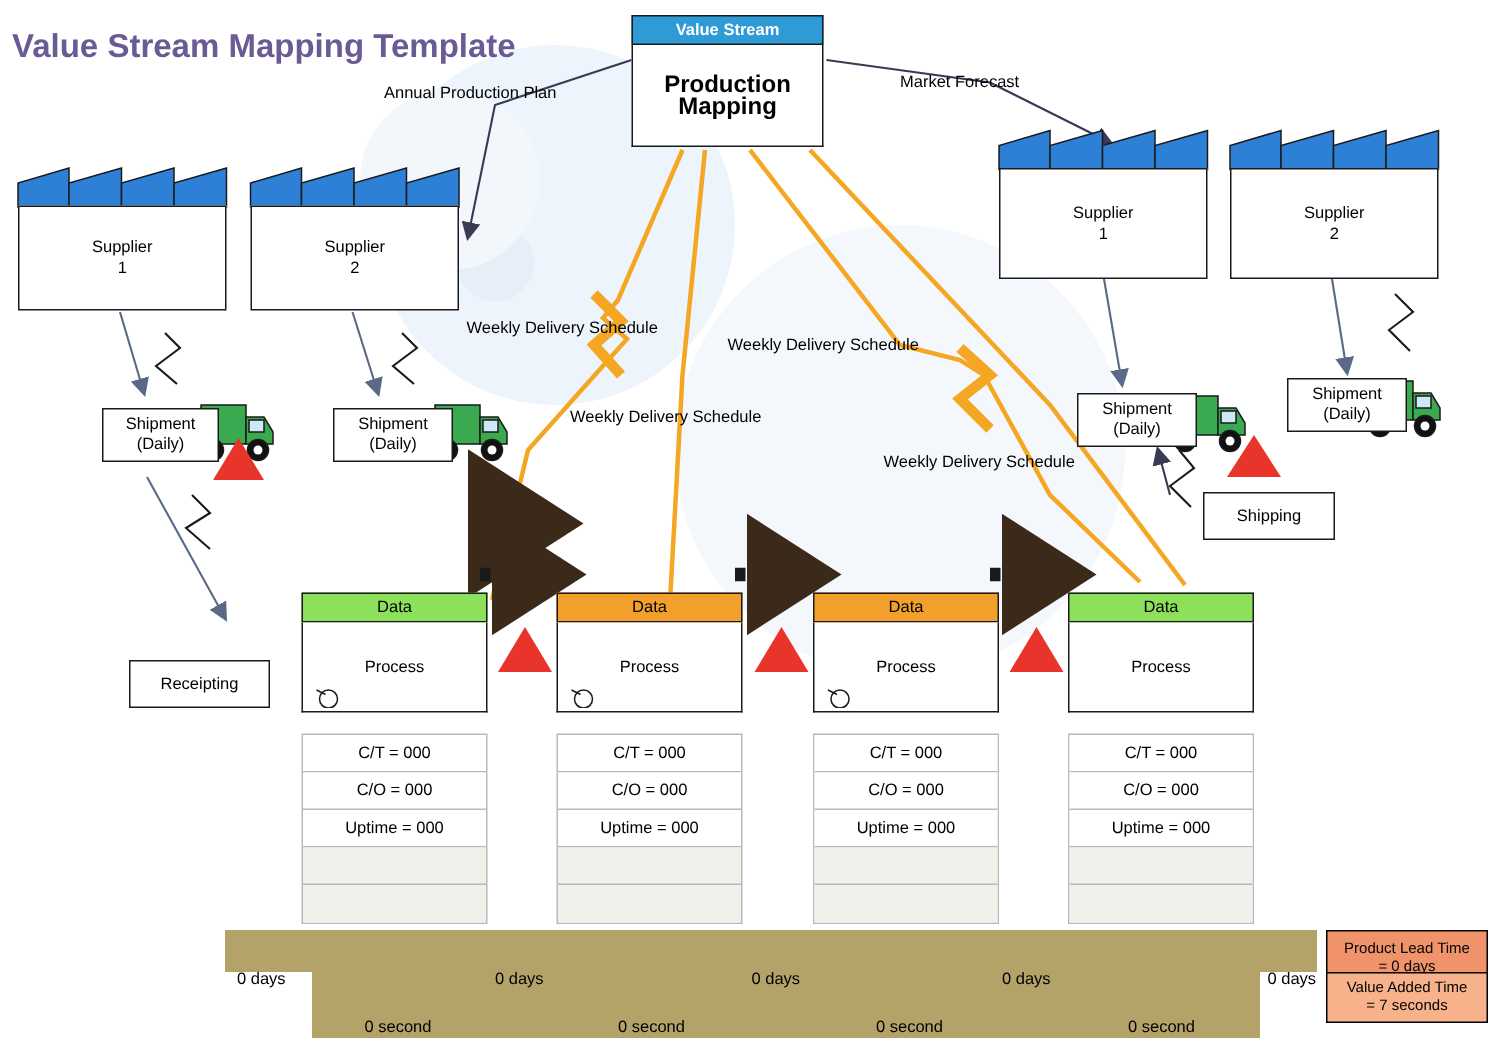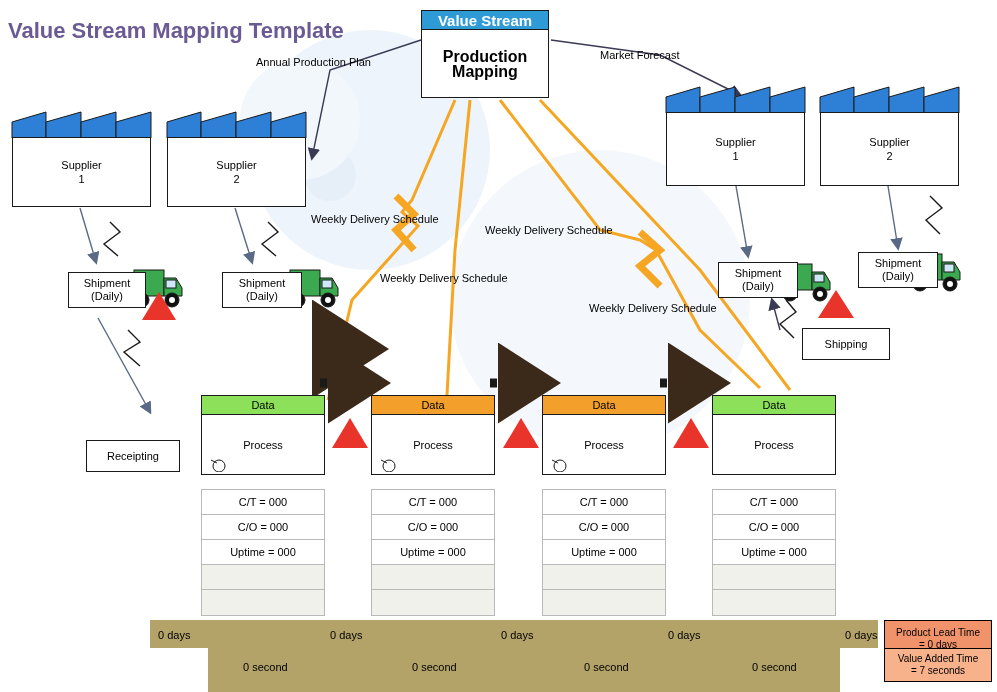--- a/index.html
+++ b/index.html
@@ -14,21 +14,21 @@
   svg.layer { position:absolute; left:0; top:0; width:997px; height:692px; pointer-events:none; }
 
   .title {
     position:absolute; left:8px; top:18px;
     font-size:22px; font-weight:bold; color:#6b5b95;
     letter-spacing:0px;
   }
   .pc-head {
     position:absolute; left:421px; top:10px; width:128px; height:20px;
     background:#2e9bd6; border:1px solid #1a1a1a; box-sizing:border-box;
-    color:#ffffff; font-size:15px; font-weight:bold;
+    color:#ffffff; font-size:11px; font-weight:bold;
     display:flex; align-items:center; justify-content:center;
   }
   .pc-body {
     position:absolute; left:421px; top:30px; width:128px; height:68px;
     box-sizing:border-box; background:#fff; border:1px solid #1a1a1a; border-top:none;
     display:flex; align-items:center; justify-content:center; text-align:center;
     font-size:16px; font-weight:bold; color:#000; line-height:15px;
   }
 
   
@@ -70,21 +70,21 @@
   .dtab .row {
     box-sizing:border-box; height:25px; border-bottom:1px solid #b9b9b9;
     display:flex; align-items:center; justify-content:center;
     font-size:11px; color:#000; background:#fff;
   }
   .dtab .row.empty { background:#f1f1ec; }
   .dtab .row:last-child { border-bottom:none; }
 
   
   .tl-band { position:absolute; background:#b3a369; box-sizing:border-box; }
-  .tl-text { position:absolute; font-size:11px; color:#000; }
+  .tl-text { position:absolute; font-size:11px; color:#000;margin-top:18px; }
 
   
   .lt {
     position:absolute; box-sizing:border-box; background:#f0936b; border:1px solid #000000;
     display:flex; flex-direction:column; align-items:center; justify-content:center;
     text-align:center; font-size:10px; color:#000; line-height:12px;
   }
   .lt.two { background:#f7b28c; }
 
   .flowlabel { position:absolute; font-size:11px; color:#000; white-space:nowrap; }

